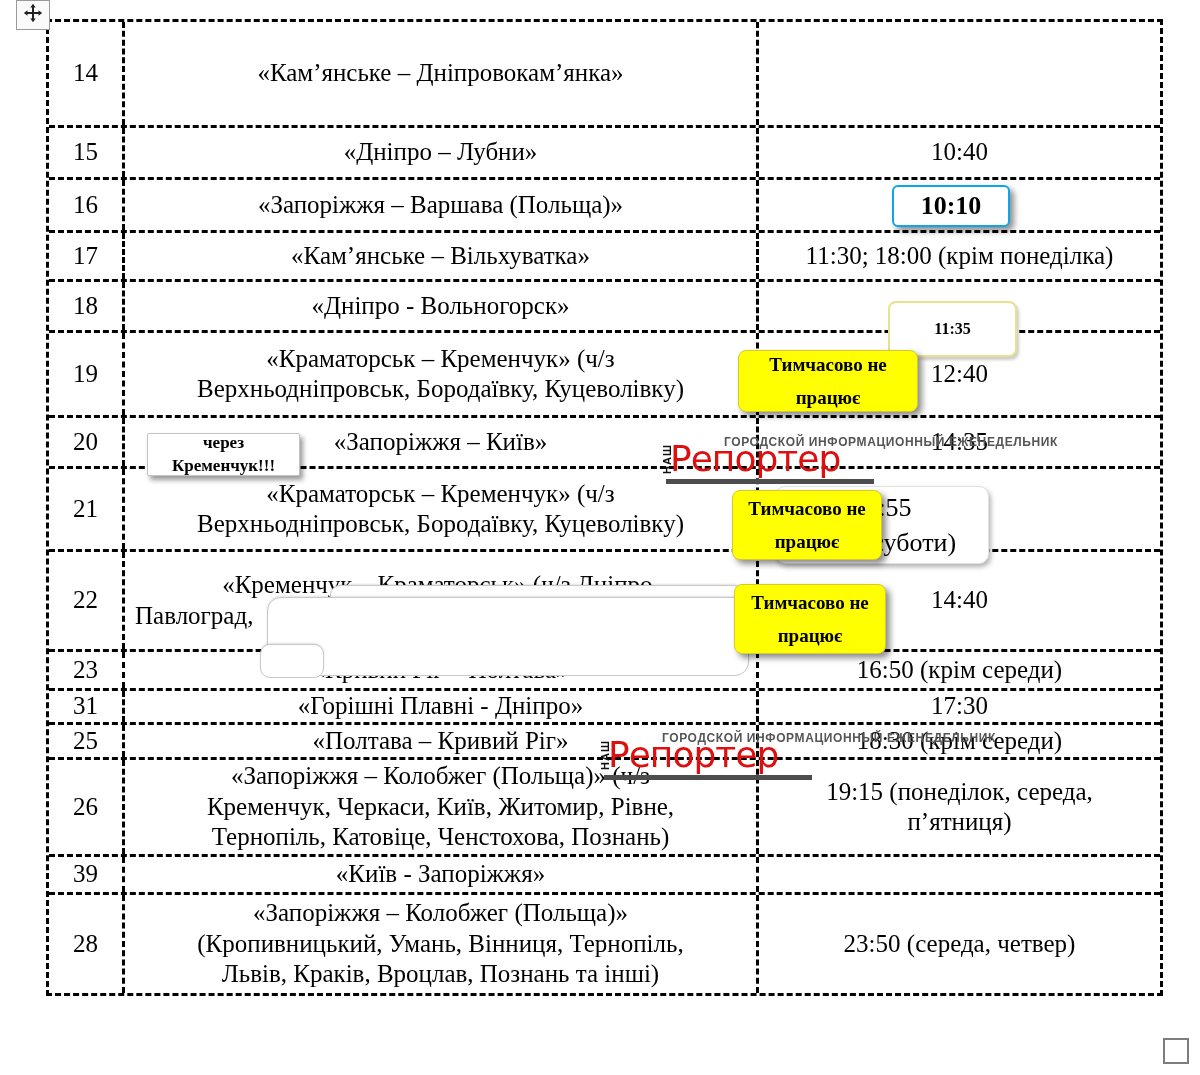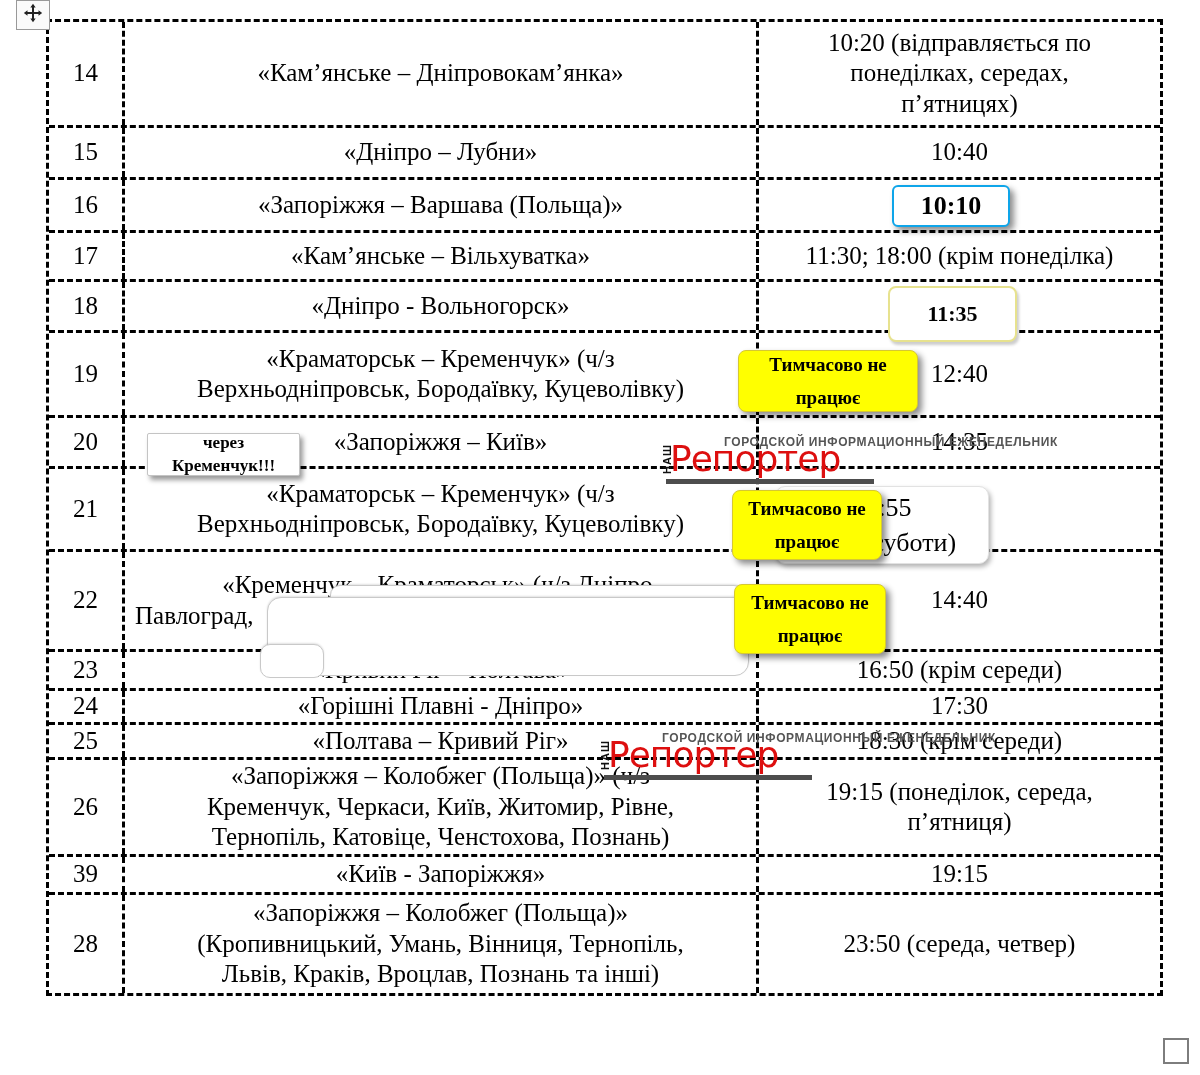--- a/index.html
+++ b/index.html
@@ -31,22 +31,22 @@
              box-shadow:4px 4px 6px rgba(0,0,0,.45);
              font-weight:bold;font-size:19px;line-height:1.75;z-index:5;}
   .cover{position:absolute;background:#fff;border:1px solid #c9c9c9;
          border-radius:14px;z-index:3;box-shadow:0 -1px 2px rgba(0,0,0,.12);}
 
   #note-box{left:147px;top:433px;width:153px;height:43px;font-weight:bold;
             font-size:17px;line-height:1.3;z-index:4;border-radius:2px;}
   #tbox-1010{left:892px;top:185px;width:118px;height:42px;font-weight:bold;
              font-size:26px;z-index:4;border-radius:6px;border:2px solid #0ea5e9;
              box-shadow:4px 4px 6px rgba(0,0,0,.45);}
-  #tbox-1135{left:888px;top:286px;width:129px;height:56px;font-weight:bold;
-             font-size:22px;z-index:4;border-radius:8px;border:2px solid #e7e28e;
+  #tbox-1135{left:888px;top:301px;width:129px;height:56px;font-weight:bold;
+             font-size:16px;z-index:4;border-radius:8px;border:2px solid #e7e28e;
              box-shadow:2px 3px 3px rgba(0,0,0,.2);}
   #tbox-1455{left:775px;top:486px;width:214px;height:78px;font-size:26px;
              line-height:1.35;z-index:4;border-radius:10px;border:1px solid #e2e2e2;
              box-shadow:2px 3px 5px rgba(0,0,0,.3);}
   #ybox1{left:738px;top:350px;width:180px;height:62px;}
   #ybox2{left:732px;top:490px;width:150px;height:70px;}
   #ybox3{left:734px;top:584px;width:152px;height:70px;}
   #cover-a{left:330px;top:585px;width:412px;height:42px;border-radius:10px;}
   #cover-b{left:267px;top:597px;width:480px;height:77px;}
   #cover-c{left:260px;top:644px;width:62px;height:32px;border-radius:10px;}
@@ -85,23 +85,20 @@
         <path d="M12 1 L15.2 5.4 H13.2 V10.8 H18.6 V8.8 L23 12 L18.6 15.2 V13.2 H13.2 V18.6 H15.2 L12 23 L8.8 18.6 H10.8 V13.2 H5.4 V15.2 L1 12 L5.4 8.8 V10.8 H10.8 V5.4 H8.8 Z" fill="#222"></path>
       </svg>
     </span>
   </div>
 
   <div class="tbl">
 
     <div class="row" style="height:103px">
       <div class="cell c1">14</div>
       <div class="cell c2">«Кам’янське – Дніпровокам’янка»</div>
-      <div class="cell c3">10:20 (відправляється по
-понеділках, середах,
-п’ятницях)</div>
     </div>
     <div class="row" style="height:52px">
       <div class="cell c1">15</div>
       <div class="cell c2">«Дніпро – Лубни»</div>
       <div class="cell c3">10:40</div>
     </div>
     <div class="row" style="height:53px">
       <div class="cell c1">16</div>
       <div class="cell c2">«Запоріжжя – Варшава (Польща)»</div>
       <div class="cell c3"></div>
@@ -140,41 +137,40 @@
         <span class="ln2">Павлоград,</span>
       </div>
       <div class="cell c3">14:40</div>
     </div>
     <div class="row" style="height:39px">
       <div class="cell c1">23</div>
       <div class="cell c2">«Кривий Ріг – Полтава»</div>
       <div class="cell c3">16:50 (крім середи)</div>
     </div>
     <div class="row" style="height:34px">
-      <div class="cell c1">24</div>
+      <div class="cell c1">31</div>
       <div class="cell c2">«Горішні Плавні - Дніпро»</div>
       <div class="cell c3">17:30</div>
     </div>
     <div class="row" style="height:35px">
       <div class="cell c1">25</div>
       <div class="cell c2">«Полтава – Кривий Ріг»</div>
       <div class="cell c3">18:30 (крім середи)</div>
     </div>
     <div class="row" style="height:97px">
       <div class="cell c1">26</div>
       <div class="cell c2">«Запоріжжя – Колобжег (Польща)» (ч/з
 Кременчук, Черкаси, Київ, Житомир, Рівне,
 Тернопіль, Катовіце, Ченстохова, Познань)</div>
       <div class="cell c3">19:15 (понеділок, середа,
 п’ятниця)</div>
     </div>
     <div class="row" style="height:38px">
       <div class="cell c1">39</div>
       <div class="cell c2">«Київ - Запоріжжя»</div>
-      <div class="cell c3">19:15</div>
     </div>
     <div class="row" style="height:101px">
       <div class="cell c1">28</div>
       <div class="cell c2">«Запоріжжя – Колобжег (Польща)»
 (Кропивницький, Умань, Вінниця, Тернопіль,
 Львів, Краків, Вроцлав, Познань та інші)</div>
       <div class="cell c3">23:50 (середа, четвер)</div>
     </div>
 
   </div>

